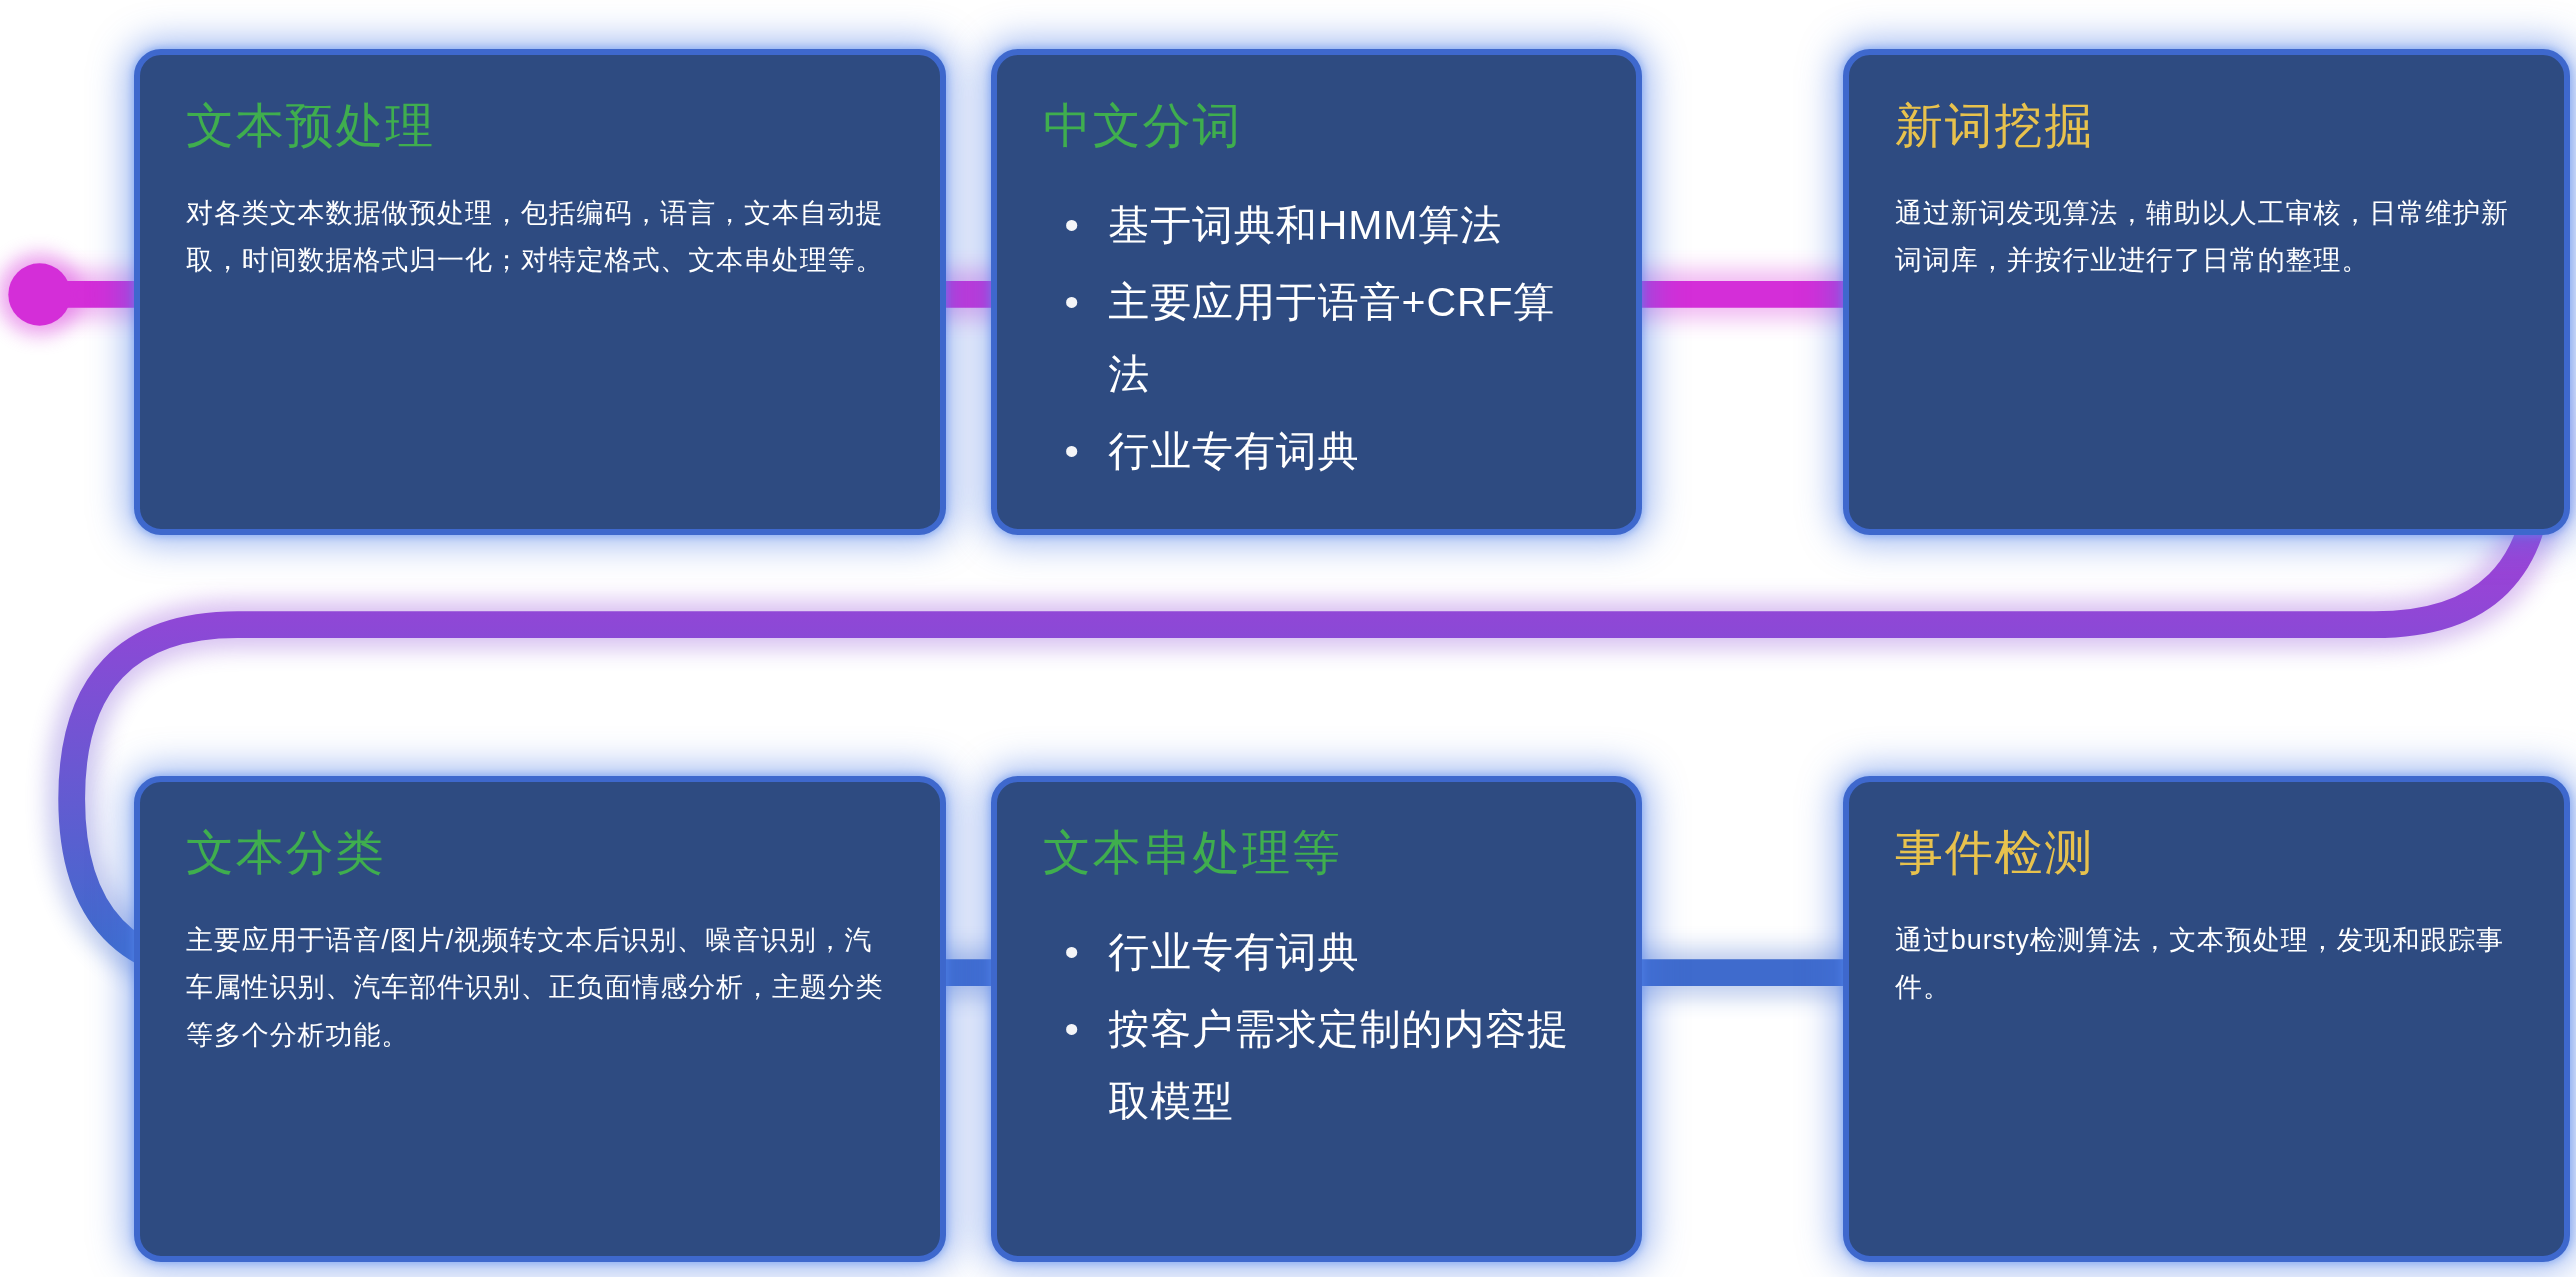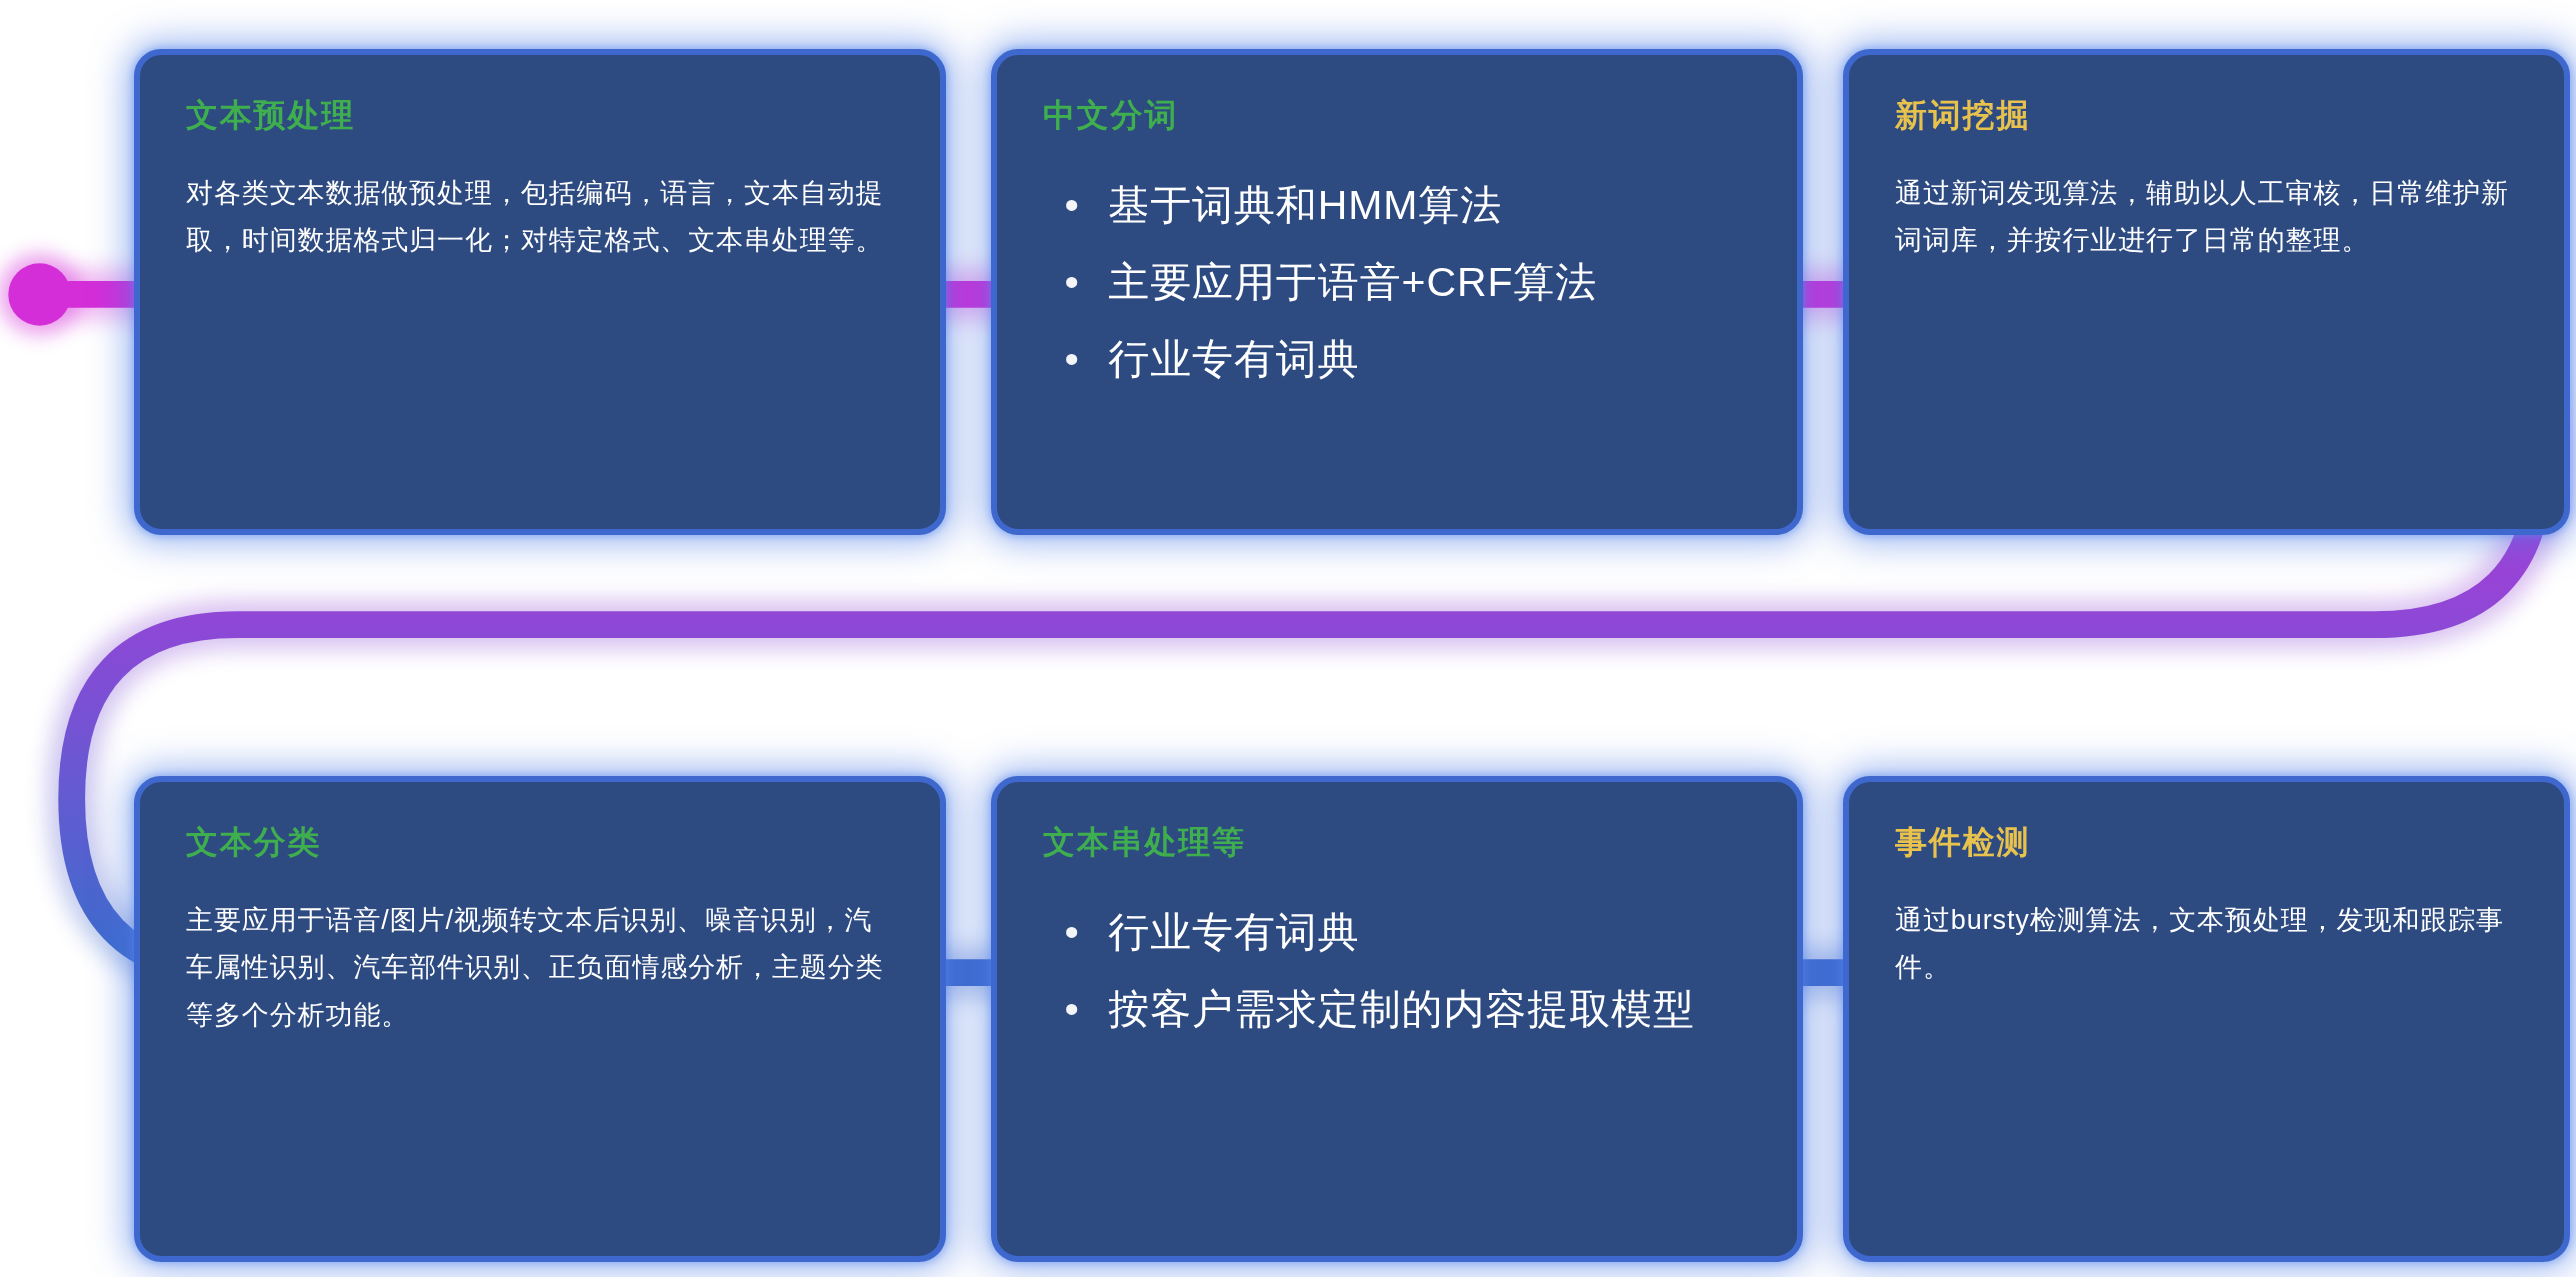--- a/index.html
+++ b/index.html
@@ -56,27 +56,27 @@
     z-index:1;
     background:var(--card-background);
     border:6.2px solid var(--card-border);
     border-radius:27px;
     box-shadow:0 0 34px 9px rgba(72,120,230,.50), 0 0 7.1px 1.8px rgba(100,150,245,.45);
     padding:39px 46px;
   }
   .r1{top:49px;height:486px;}
   .r2{top:776px;height:486px;}
   .c1{left:134px;width:812px;}
-  .c2{left:991px;width:812px;}
+  .c2{left:991px;width:651px;}
   .c3{left:1843px;width:727px;}
 
   .card h2{
     margin:0 0 32px 0;
-    font-size:32px;
-    font-weight:700;
+    font-size:48px;
+    font-weight:400;
     letter-spacing:1.8px;
   }
   .t-green{color:var(--title-green);}
   .t-yellow{color:var(--title-yellow);}
 
   .card p{
     margin:0;
     color:var(--body-text);
     font-size:27px;
     line-height:1.75;

